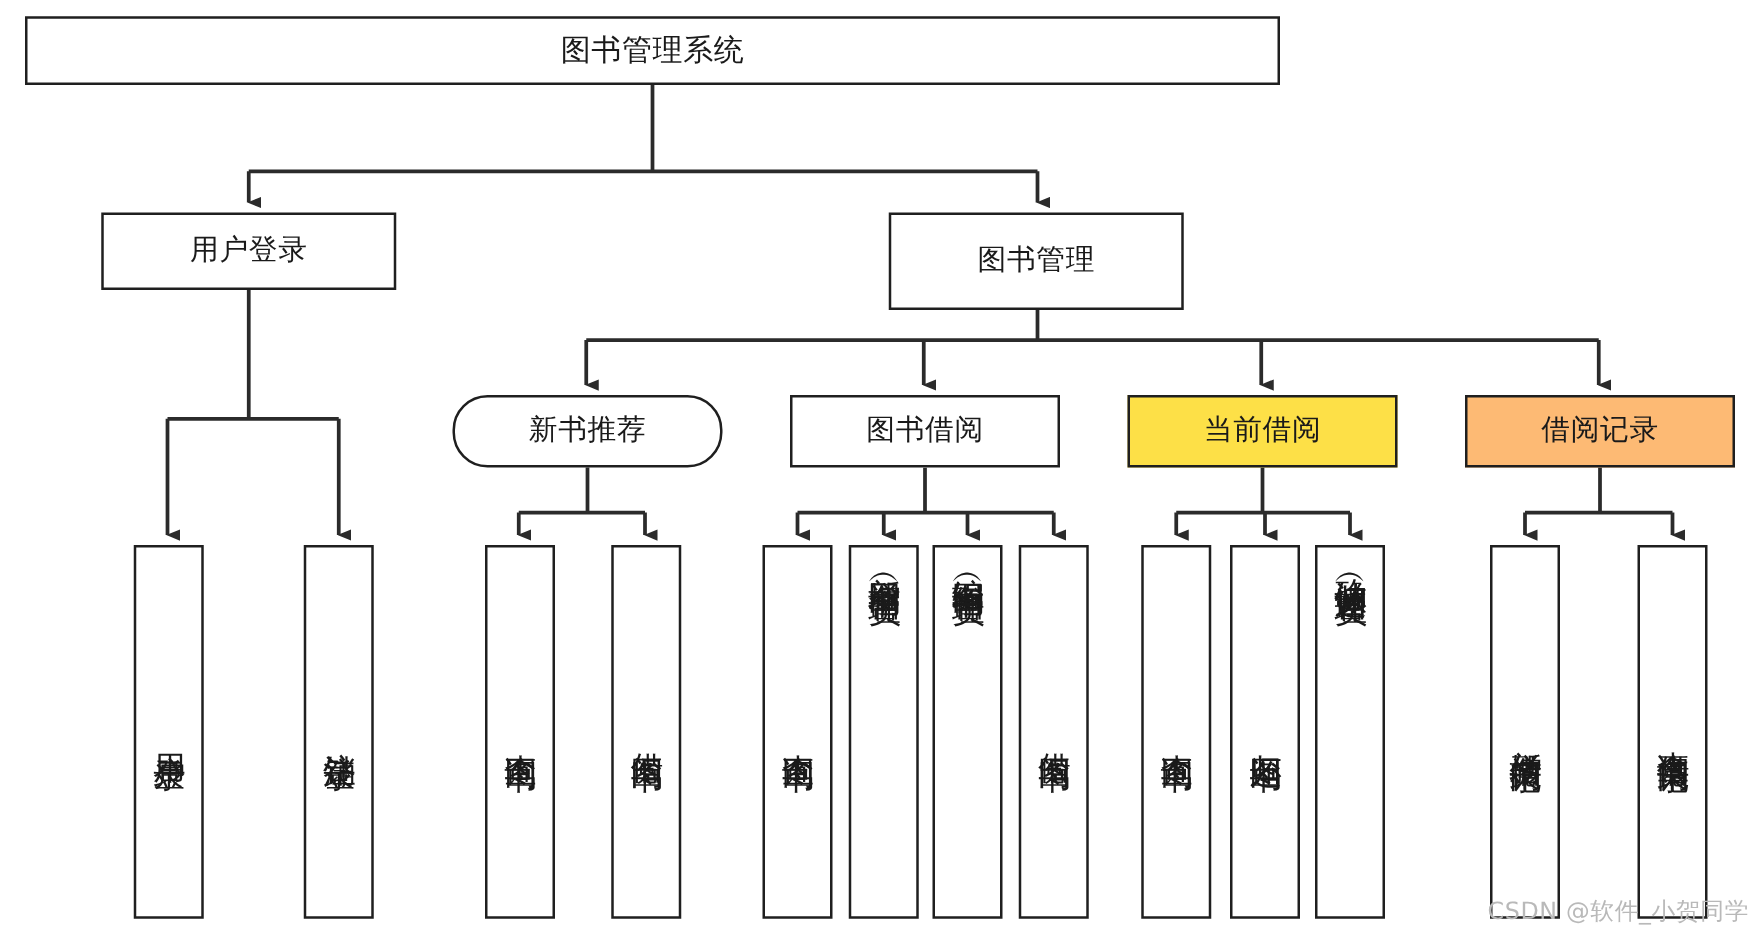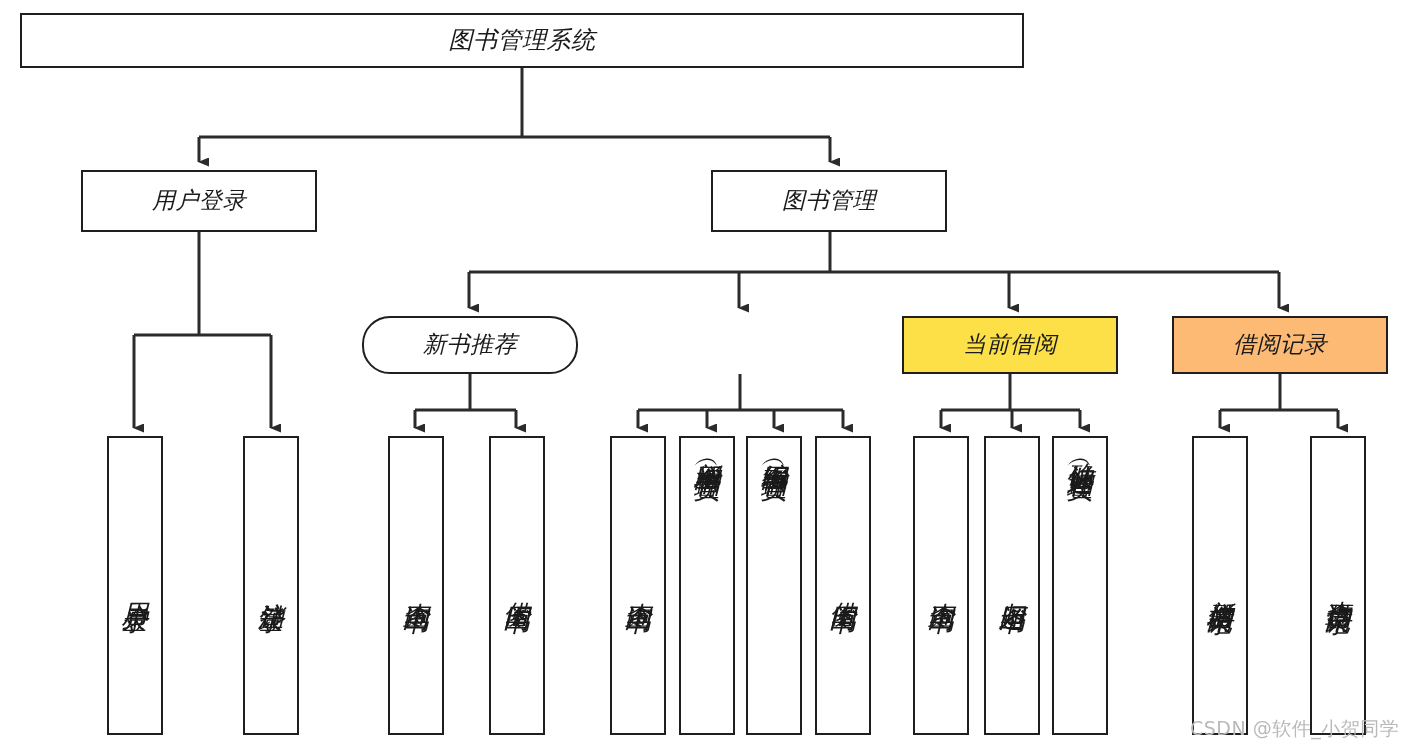--- a/index.html
+++ b/index.html
@@ -30,21 +30,20 @@
     display: flex;
     align-items: center;
     justify-content: center;
     color: #1a1a1a;
   }
   .node-label {
     display: block;
     text-align: center;
     line-height: 1.12;
     letter-spacing: 0.5px;
-    font-style: italic;
   }
   
   .node.horiz .node-label {
     writing-mode: horizontal-tb;
     font-size: 23px;
   }
   .node.root .node-label { font-size: 24px; }
   
   .node.vert {
     align-items: flex-start;
@@ -125,26 +124,29 @@
     </g>
   </svg>
 
   <div class="node horiz root" style="left: 20px; top: 13px; width: 1004px; height: 55px; border-color: rgb(31, 31, 31); background: rgb(255, 255, 255); color: rgb(26, 26, 26);">
     <span class="node-label">图书管理系统</span>
   </div>
 
   <div class="node horiz" style="left: 81px; top: 170px; width: 236px; height: 62px; border-color: rgb(31, 31, 31); background: rgb(255, 255, 255); color: rgb(26, 26, 26);">
     <span class="node-label">用户登录</span>
   </div>
-  <div class="node horiz" style="left: 711px; top: 170px; width: 236px; height: 62px; border-color: rgb(31, 31, 31); background: rgb(255, 255, 255); color: rgb(26, 26, 26);">
+  <div class="node horiz" style="left: 711px; top: 170px; width: 236px; height: 78px; border-color: rgb(31, 31, 31); background: rgb(255, 255, 255); color: rgb(26, 26, 26);">
     <span class="node-label">图书管理</span>
   </div>
 
   <div class="node horiz" style="left: 362px; top: 316px; width: 216px; height: 58px; border-color: rgb(31, 31, 31); background: rgb(255, 255, 255); color: rgb(26, 26, 26); border-radius: 28px;">
     <span class="node-label">新书推荐</span>
+  </div>
+  <div class="node horiz" style="left: 632px; top: 316px; width: 216px; height: 58px; border-color: rgb(31, 31, 31); background: rgb(255, 255, 255); color: rgb(26, 26, 26);">
+    <span class="node-label">图书借阅</span>
   </div>
   <div class="node horiz" style="left: 902px; top: 316px; width: 216px; height: 58px; border-color: rgb(31, 31, 31); background: #fde047; color: rgb(26, 26, 26);">
     <span class="node-label">当前借阅</span>
   </div>
   <div class="node horiz" style="left: 1172px; top: 316px; width: 216px; height: 58px; border-color: rgb(31, 31, 31); background: #fdba74; color: rgb(26, 26, 26);">
     <span class="node-label">借阅记录</span>
   </div>
 
   <div class="node vert centered" style="left: 107px; top: 436px; width: 56px; height: 299px; border-color: rgb(31, 31, 31); background: rgb(255, 255, 255); color: rgb(26, 26, 26);">
     <span class="node-label">用户登录</span>

